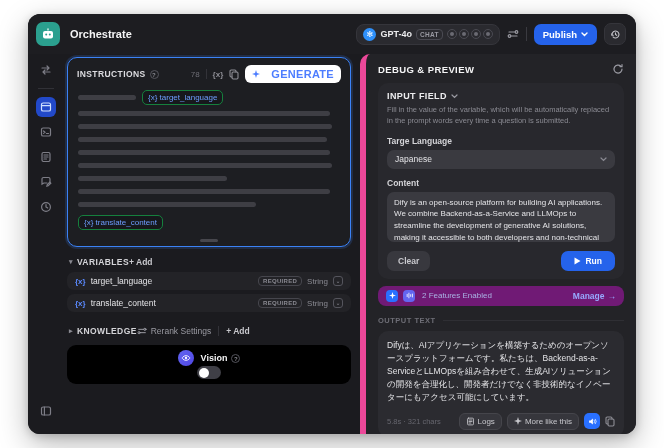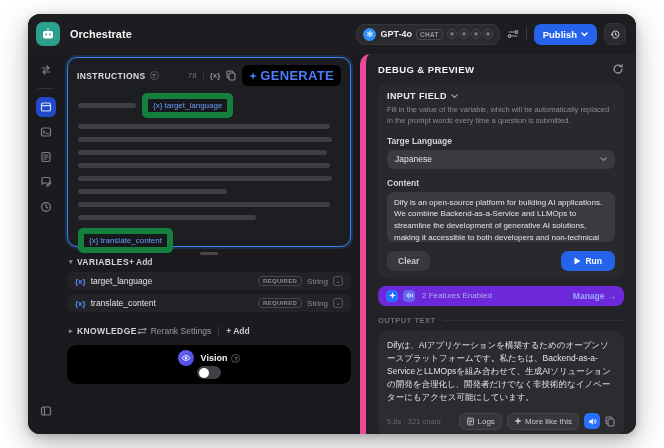--- a/index.html
+++ b/index.html
@@ -47,26 +47,26 @@
   .main { width:296px; flex:0 0 296px; padding:3px 9px 0 3px; background:#1b1b1f; overflow:hidden; }
 
   .instructions-card { background:#1d1e22; border:1px solid #3b82f6; border-radius:10px; box-shadow:0 0 0 2px rgba(59,130,246,.18); height:190px; display:flex; flex-direction:column; }
   .ic-header { display:flex; justify-content:space-between; padding:7px 9px 4px; }
   .ic-title { display:flex; align-items:center; gap:4px; color:#dcdce0; font-size:8.5px; font-weight:bold; letter-spacing:.4px; }
   .help-circle { width:9px; height:9px; border-radius:50%; border:1px solid #55555d; color:#8a8a92; font-size:6px; line-height:8px; text-align:center; cursor:pointer; }
   .ic-tools { display:flex; align-items:center; gap:6px; }
   .char-count { color:#6e6e76; font-size:8px; }
   .tool-div { width:1px; height:10px; background:#333339; }
   .vars-glyph { color:#8e8e95; font-size:8px; font-weight:bold; cursor:pointer; }
-  .generate-btn { display:flex; align-items:center; gap:3px; background:#000000; color:#4d7dff; border:none; border-radius:6px; font-family:inherit; font-size:13px; font-weight:bold; padding:3px 7px; letter-spacing:.3px; cursor:pointer; }
+  .generate-btn { display:flex; align-items:center; gap:11px; background:#ffffff; color:#4d7dff; border:none; border-radius:6px; font-family:inherit; font-size:11px; font-weight:bold; padding:3px 7px; letter-spacing:.3px; cursor:pointer; }
   .ic-body { flex:1; padding:3px 10px 0; position:relative; }
   .skl { height:5px; border-radius:3px; background:#3e3e44; margin-bottom:8px; }
   .skl-row { display:flex; align-items:center; gap:6px; margin-bottom:6px; }
   .skl-inline { height:5px; border-radius:3px; background:#3e3e44; }
-  .var-chip { background:#17181c; border:6px solid #15803d; color:#6d9dff; font-size:8px; border-radius:5px; padding:2px 5px; white-space:nowrap; cursor:pointer; }
+  .var-chip { background:#17181c; border:1px solid #15803d; color:#6d9dff; font-size:8px; border-radius:5px; padding:2px 5px; white-space:nowrap; cursor:pointer; }
   .resize-handle { position:absolute; bottom:4px; left:50%; transform:translateX(-50%); width:18px; height:3px; border-radius:2px; background:#47474d; cursor:ns-resize; }
 
   .section-header { display:flex; align-items:center; margin:10px 2px 5px; }
   .sh-left { display:flex; align-items:center; gap:4px; color:#d4d4d8; font-size:8.5px; font-weight:bold; letter-spacing:.4px; cursor:pointer; }
   .caret { color:#8a8a92; font-size:7px; }
   .sh-right { display:flex; align-items:center; gap:7px; }
   .add-btn { color:#c8c8cd; font-size:8.5px; font-weight:bold; background:none; border:none; font-family:inherit; cursor:pointer; }
   .rerank-btn { display:flex; align-items:center; gap:4px; color:#9a9aa2; font-size:8.5px; background:none; border:none; font-family:inherit; cursor:pointer; }
 
   .var-row { display:flex; align-items:center; justify-content:space-between; background:#232327; border-radius:7px; padding:4px 8px; margin-bottom:4px; cursor:pointer; }
@@ -94,21 +94,21 @@
   .if-title { display:flex; align-items:center; gap:4px; color:#ececee; font-size:9px; font-weight:bold; letter-spacing:.4px; cursor:pointer; }
   .if-desc { color:#8a8a92; font-size:7.5px; line-height:1.45; margin-top:4px; }
   .field-label { color:#d4d4d8; font-size:8.5px; font-weight:bold; margin-top:9px; }
   .select { margin-top:4px; background:#3a3a40; border-radius:7px; height:19px; display:flex; align-items:center; justify-content:space-between; padding:0 8px; cursor:pointer; }
   .select-value { color:#e4e4e7; font-size:8.5px; }
   .textarea { margin-top:4px; width:100%; background:#3a3a40; border:none; border-radius:7px; color:#e4e4e7; font-family:inherit; font-size:8px; line-height:1.45; padding:5px 7px; height:50px; resize:none; display:block; }
   .btn-row { display:flex; align-items:center; justify-content:space-between; margin-top:9px; }
   .clear-btn { background:#38383e; color:#c8c8cd; border:none; border-radius:7px; font-family:inherit; font-size:8.5px; font-weight:bold; padding:5px 11px; cursor:pointer; }
   .run-btn { background:#2563eb; color:#fff; border:none; border-radius:7px; font-family:inherit; font-size:8.5px; font-weight:bold; padding:5px 13px; display:flex; align-items:center; gap:4px; cursor:pointer; }
 
-  .features-bar { display:flex; align-items:center; justify-content:space-between; background:#6d28d9; border-radius:8px; padding:4px 8px; margin-top:7px; cursor:pointer; }
+  .features-bar { display:flex; align-items:center; justify-content:space-between; background:#701a75; border-radius:8px; padding:4px 8px; margin-top:7px; cursor:pointer; }
   .fb-left { display:flex; align-items:center; gap:5px; }
   .fb-ic { width:12px; height:12px; border-radius:4px; display:flex; align-items:center; justify-content:center; }
   .fb-ic.blue { background:#2970ff; }
   .fb-ic.purple { background:#6366f1; }
   .fb-label { color:#aab3e4; font-size:8px; margin-left:2px; }
   .fb-manage { display:flex; align-items:center; gap:3px; color:#97aaff; font-size:8.5px; font-weight:bold; background:none; border:none; font-family:inherit; cursor:pointer; }
 
   .output-label-row { display:flex; align-items:center; gap:7px; margin-top:10px; }
   .output-label { color:#6e6e76; font-size:7.5px; font-weight:bold; letter-spacing:.5px; white-space:nowrap; }
   .output-hr { flex:1; height:1px; background:#2f2f34; }

